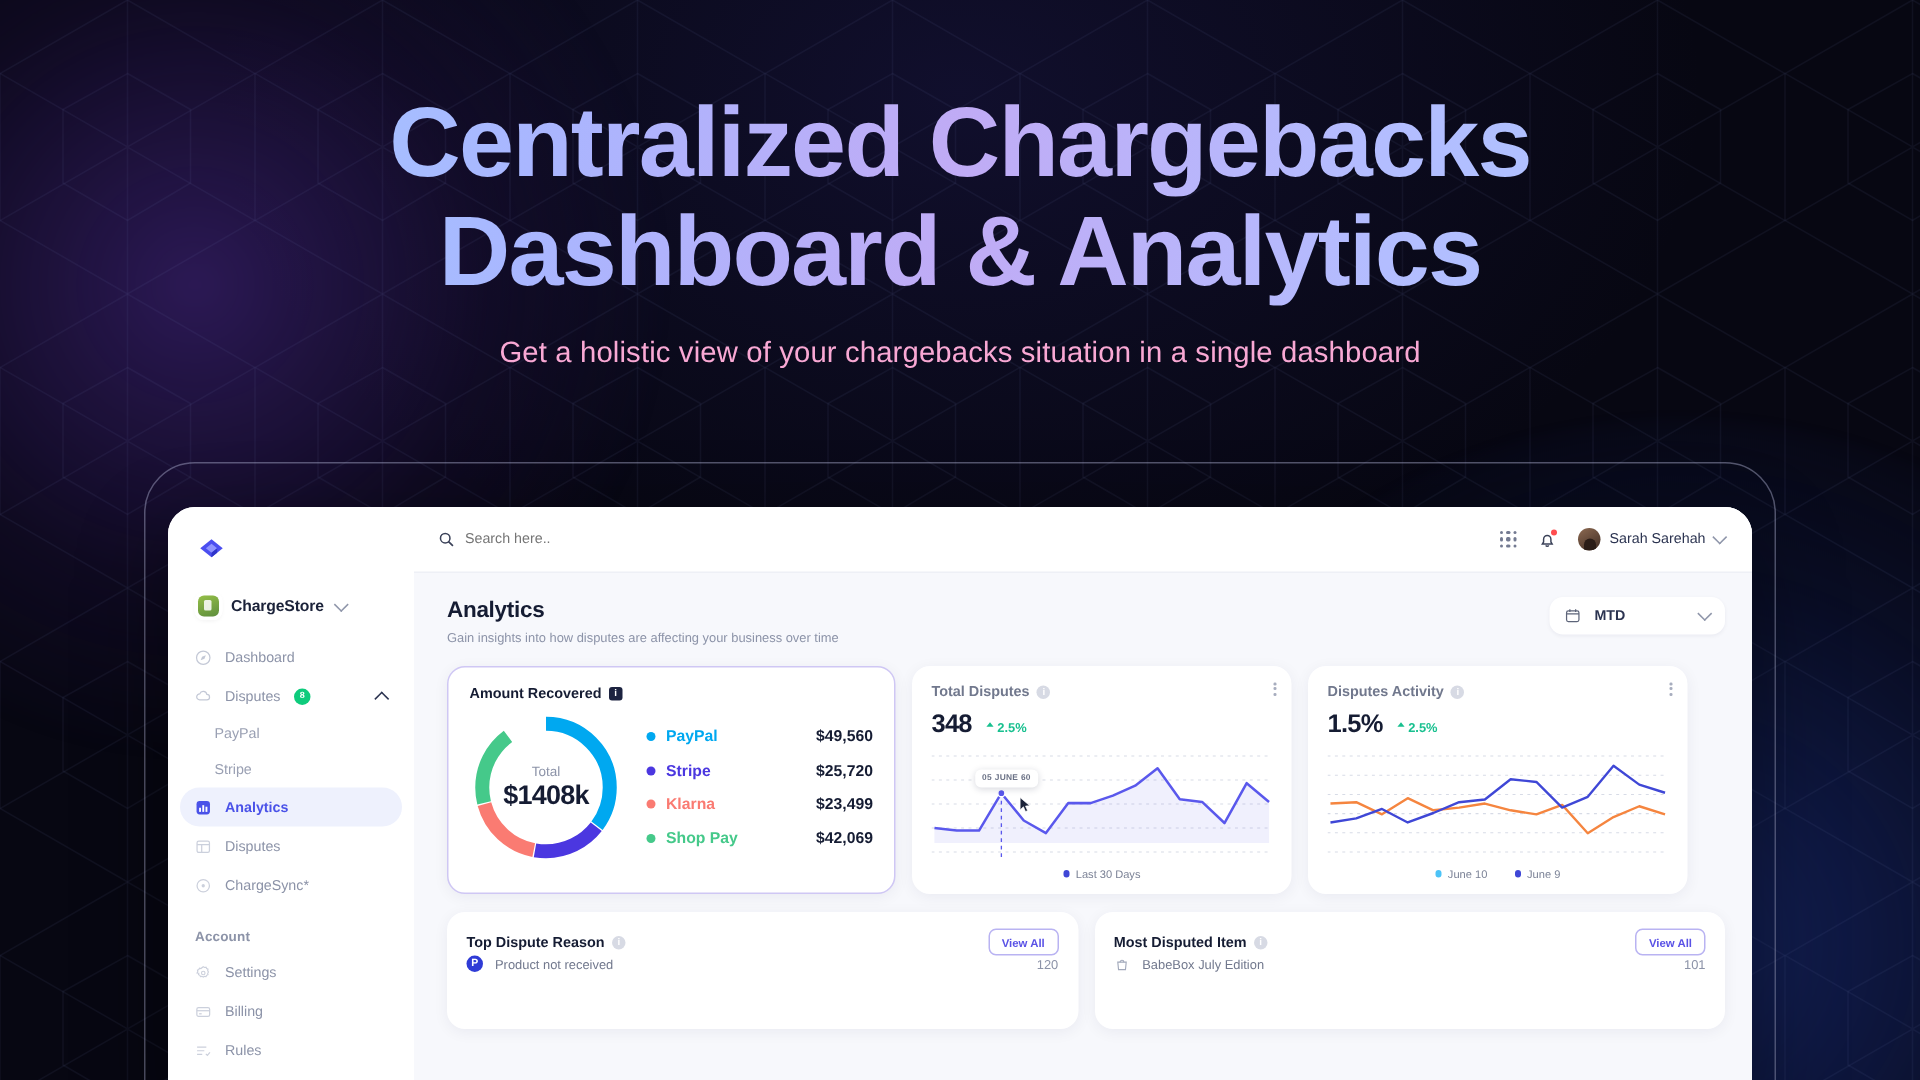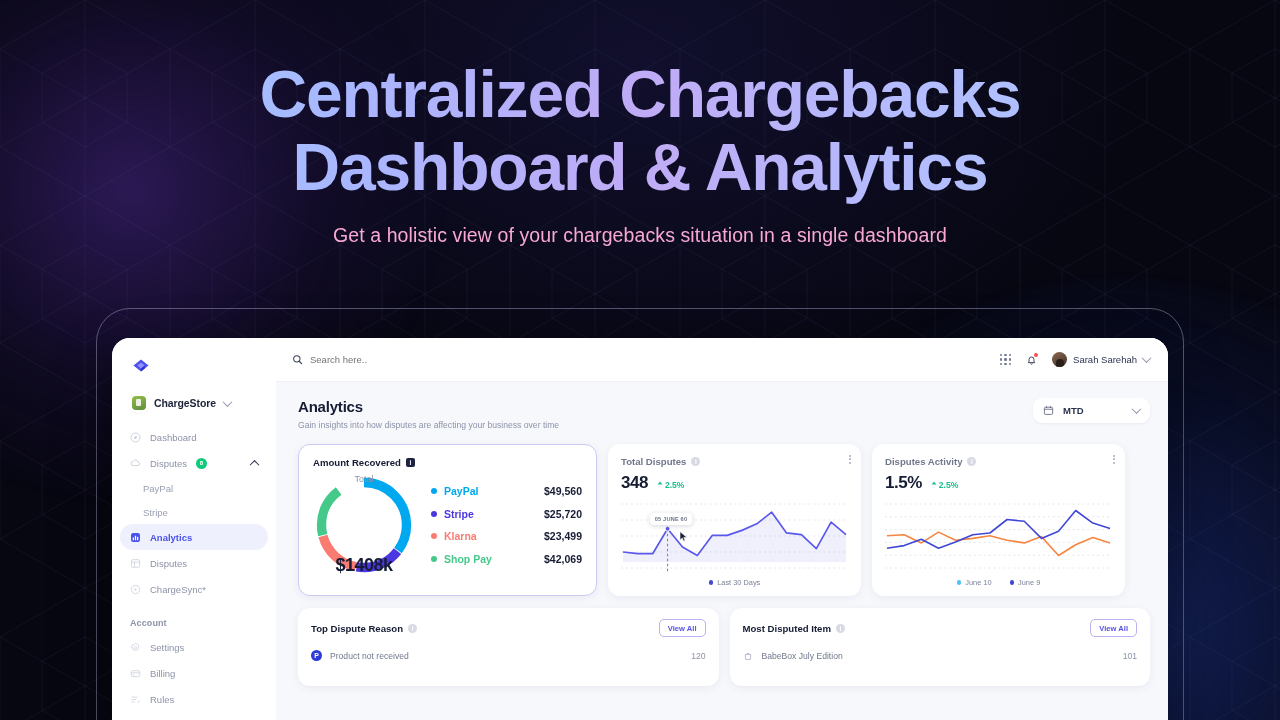--- a/index.html
+++ b/index.html
@@ -123,21 +123,21 @@
   .info-ico { width:9px; height:9px; border-radius:2px; background:#1c2340; color:#fff; font-size:6.5px;
               display:flex; align-items:center; justify-content:center; font-weight:700; }
   .info-ico.grey { background:#d7dae4; color:#fff; border-radius:50%; }
   .dots-menu { position:absolute; right:10px; top:11px; display:flex; flex-direction:column; gap:1.6px; }
   .dots-menu i { width:1.8px; height:1.8px; border-radius:50%; background:#a7adbe; display:block; }
 
   
   #card-amount { width:299px; height:152px; border:1.2px solid #cfc7f4; padding:12px 14px; }
   .donut-wrap { display:flex; align-items:center; margin-top:6px; }
   .donut { width:102px; height:102px; position:relative; flex:none; }
-  .donut-center { position:absolute; inset:0; display:flex; flex-direction:column; align-items:center; justify-content:space-between; }
+  .donut-center { position:absolute; inset:0; display:flex; flex-direction:column; align-items:center; justify-content:center; }
   .donut-label { font-size:9px; color:#8c93a8; }
   .donut-value { font-size:18px; font-weight:700; color:#151c33; letter-spacing:-.5px; margin-top:1px; }
   .legend { margin-left:16px; flex:1; }
   .legend-row { display:flex; align-items:center; font-size:10.5px; font-weight:700; height:22.5px; }
   .legend-dot { width:6px; height:6px; border-radius:50%; margin-right:7px; flex:none; }
   .legend-amt { margin-left:auto; color:#151c33; }
 
   
   .stat-card { width:253px; height:152px; padding:12px 13px; }
   .stat-value { font-size:17px; font-weight:700; color:#151c33; letter-spacing:-.5px; }
@@ -154,21 +154,21 @@
   }
   .cursor-ico { position:absolute; width:9px; height:11px; }
 
   
   .bottom-row { display:flex; gap:11px; padding:12px 18px 0 22px; }
   .bottom-card { background:#fff; border-radius:12px; box-shadow:0 2px 10px rgba(20,25,60,.06);
                  flex:1; padding:11px 13px; height:78px; }
   .bc-head { display:flex; align-items:center; }
   .view-all { margin-left:auto; border:1px solid #b9b3f2; color:#5a52e6; font-size:7.6px; font-weight:700;
               border-radius:5px; padding:3.5px 8px; background:#fff; font-family:"Liberation Sans",sans-serif; }
-  .bc-row { display:flex; align-items:center; margin-top:13px; font-size:8.6px; color:#71788d; }
+  .bc-row { display:flex; align-items:center; font-size:8.6px; color:#71788d; }
   .bc-ico { width:11px; height:11px; border-radius:50%; background:#2f3bd6; margin-right:8px; flex:none;
             display:flex; align-items:center; justify-content:center; color:#fff; font-size:7px; font-weight:700; }
   .bc-ico.plain { background:transparent; color:#8c93a8; font-size:9px; }
   .bc-count { margin-left:auto; color:#8c93a8; }
 </style>
 </head>
 <body>
 
 <div id="hero-bg">
   <div class="glow-center"></div>

